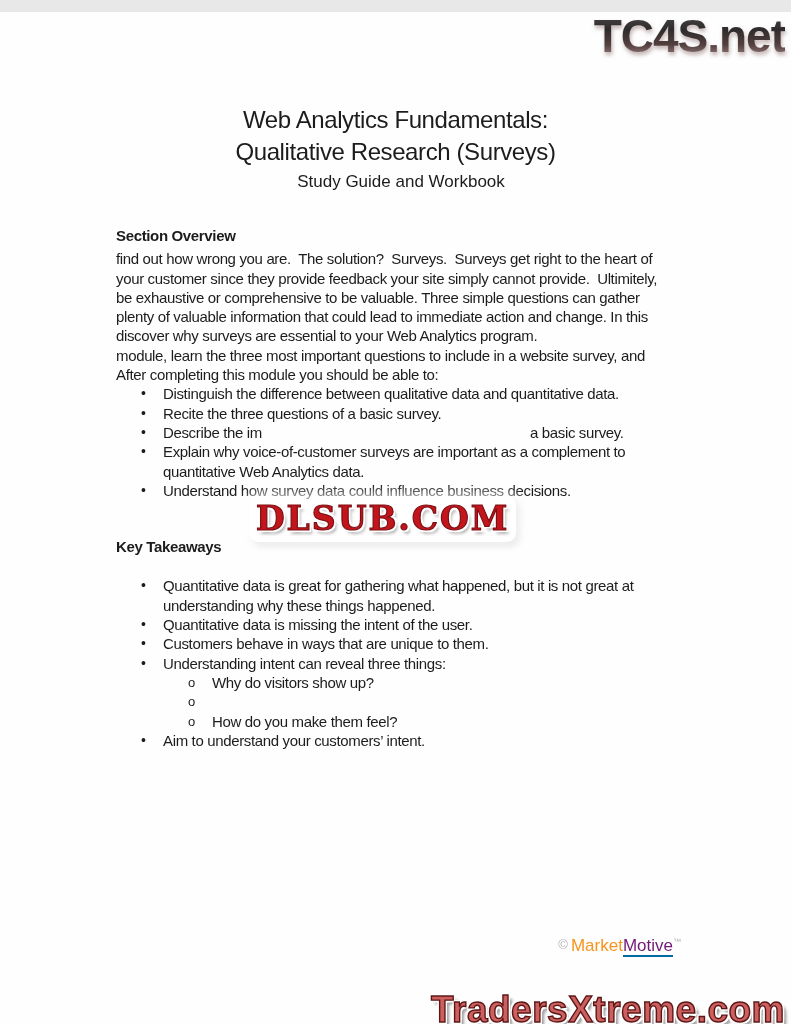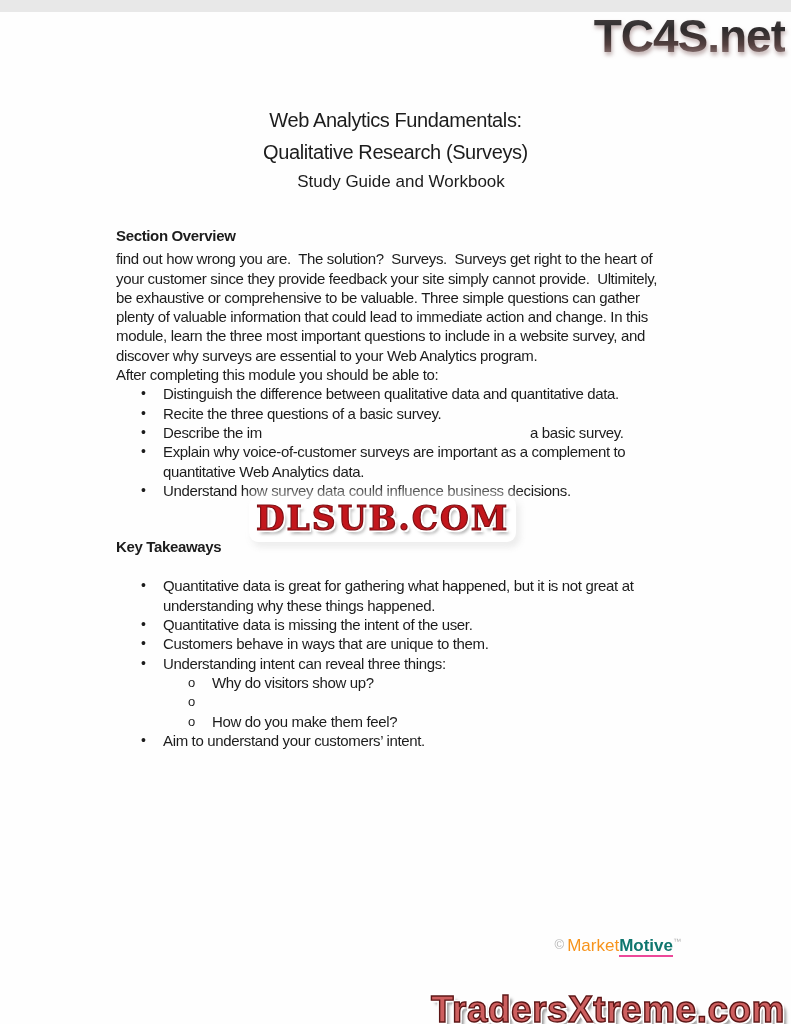--- a/index.html
+++ b/index.html
@@ -11,21 +11,21 @@
   
   .tc4s{
     position:absolute;top:2px;right:6px;
     font-size:46px;font-weight:700;letter-spacing:-1px;line-height:44px;
     background:linear-gradient(180deg,#4a4546 0%,#2e2b2c 35%,#53403f 70%,#9c8383 100%);
     -webkit-background-clip:text;background-clip:text;color:transparent;
     filter:drop-shadow(1px 3px 2px rgba(140,110,110,0.55));
   }
   
   .doc-title{position:absolute;top:92px;left:0;width:100%;text-align:center;}
-  .doc-title .big{font-size:20px;line-height:32px;letter-spacing:-0.4px;}
+  .doc-title .big{font-size:24px;line-height:32px;letter-spacing:-0.4px;}
   .doc-title .small{font-size:17px;line-height:24px;margin-top:2px;padding-left:11px;}
   
   .content{position:absolute;left:116px;top:214px;width:585px;
     font-size:15px;letter-spacing:-0.35px;line-height:19.3px;}
   .hdr{font-weight:700;white-space:pre;}
   .tline{white-space:pre;}
   .para{margin-top:4px;}
   .objectives-hdr{margin-top:35px;}
   .takeaways-hdr{margin-top:37px;}
   .tk-list{margin-top:20px;}
@@ -43,21 +43,21 @@
     font-family:"DejaVu Serif",serif;font-weight:700;
     font-size:33px;line-height:44px;letter-spacing:2px;
     color:#c3161c;-webkit-text-stroke:1.2px #7d0e13;
     text-shadow:-2px -2px 0 #fff,2px -2px 0 #fff,-2px 2px 0 #fff,2px 2px 0 #fff,
                 0 0 5px #ffffff,3px 4px 3px rgba(110,110,110,0.55);
   }
   
   .mm{position:absolute;top:919px;right:110px;font-size:17px;line-height:22px;white-space:nowrap;}
   .mm .cop{color:#b3b3b3;font-size:13px;vertical-align:2px;margin-right:3px;}
   .mm .market{color:#f7941d;}
-  .mm .motive{color:#0f766e;font-weight:700;border-bottom:2px solid #ec4899;}
+  .mm .motive{color:#701a75;font-weight:400;border-bottom:2px solid #0369a1;}
   .mm .tm{color:#b3b3b3;font-size:8px;vertical-align:7px;}
   
   .traders{
     position:absolute;top:977px;right:6px;
     font-size:37px;font-weight:700;letter-spacing:0.5px;line-height:42px;
     color:#cd5f5f;-webkit-text-stroke:1.4px #5a1515;
     text-shadow:-2px -2px 0 #fff,2px -2px 0 #fff,-2px 2px 0 #fff,2px 2px 0 #fff,
                 0 0 4px #ffffff,4px 4px 3px rgba(120,120,120,0.8);
   }
 </style>
@@ -75,22 +75,22 @@
   </div>
 
   <div class="content">
 
     <div class="hdr">Section Overview</div>
     <div class="para">
       <div class="tline">find out how wrong you are.  The solution?  Surveys.  Surveys get right to the heart of</div>
       <div class="tline">your customer since they provide feedback your site simply cannot provide.  Ultimitely,</div>
       <div class="tline">be exhaustive or comprehensive to be valuable. Three simple questions can gather</div>
       <div class="tline">plenty of valuable information that could lead to immediate action and change. In this</div>
+      <div class="tline">discover why surveys are essential to your Web Analytics program.</div>
       <div class="tline">module, learn the three most important questions to include in a website survey, and</div>
-      <div class="tline">discover why surveys are essential to your Web Analytics program.</div>
     </div>
 
     <div class="tline">After completing this module you should be able to:</div>
 
     <div>
       <div class="brow">
         <span class="m1">•</span>
         <span class="btxt tline">Distinguish the difference between qualitative data and quantitative data.</span>
       </div>
       <div class="brow">

